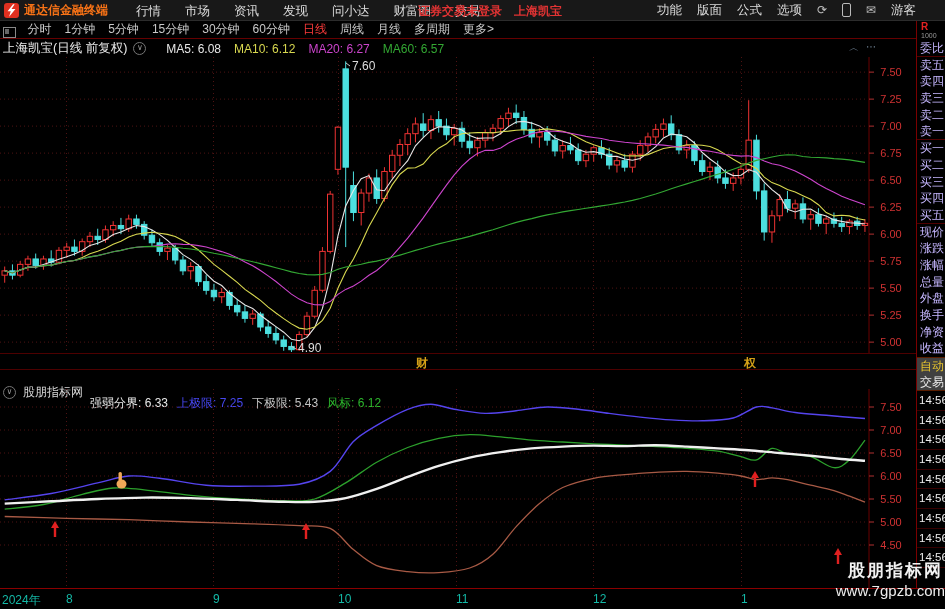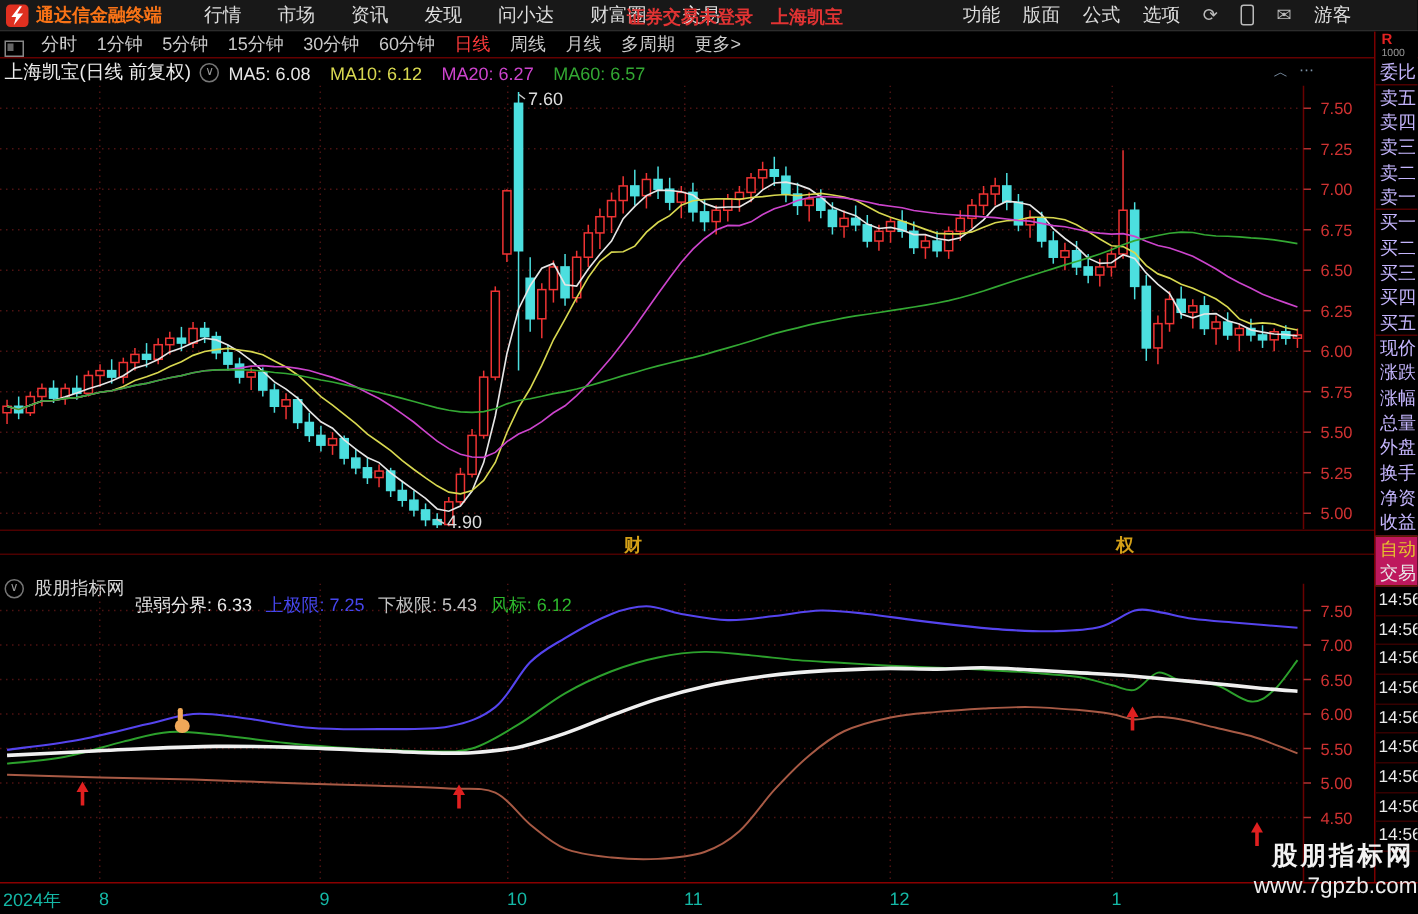--- a/index.html
+++ b/index.html
@@ -5,57 +5,57 @@
   html,body{margin:0;padding:0;}
   body{width:945px;height:609px;background:#000;position:relative;overflow:hidden;
        font-family:"Liberation Sans",sans-serif;color:#ccc;}
   
   .menubar{position:absolute;left:0;top:0;width:945px;height:21px;background:#181818;border-bottom:1px solid #2c2c2c;box-sizing:border-box;}
   .menu-left{position:absolute;left:4px;top:0;height:20px;display:flex;align-items:center;}
   .logo{width:15px;height:15px;background:#e03020;border-radius:3px;margin-right:5px;display:flex;align-items:center;justify-content:center;flex:0 0 auto;}
   .brand{color:#f97316;font-size:12px;font-weight:bold;margin-right:16px;white-space:nowrap;}
   .menu-item{color:#ddd;font-size:12.5px;padding:0 12px;white-space:nowrap;cursor:default;}
   .menu-alert{position:absolute;left:418px;top:3px;font-size:12px;color:#e13333;font-weight:bold;display:flex;gap:12px;white-space:nowrap;}
-  .menu-right{position:absolute;right:44px;top:0;height:20px;display:flex;align-items:center;gap:15px;font-size:12.5px;color:#ddd;}
+  .menu-right{position:absolute;right:29px;top:0;height:20px;display:flex;align-items:center;gap:15px;font-size:12.5px;color:#ddd;}
   .mi-icon{color:#bbb;font-size:12px;}
   .phone-shape{width:7px;height:12px;border:1px solid #bbb;border-radius:2px;}
   
   .toolbar{position:absolute;left:0;top:21px;width:945px;height:18px;background:#000;border-bottom:1px solid #650000;box-sizing:border-box;}
   .tb-left{position:absolute;left:3px;top:0;height:17px;display:flex;align-items:flex-end;}
   .tb-icon{width:11px;height:9px;border:1px solid #888;margin-right:5px;position:relative;}
   .tb-icon div{position:absolute;left:1px;top:1px;width:4px;height:5px;background:#666;}
   .period{font-size:12px;color:#c9c9c9;padding:0 6.5px;white-space:nowrap;}
   .period.active{color:#ff3b3b;}
   .tb-right{position:absolute;right:36px;top:0;height:17px;display:flex;align-items:center;}
   .tb-btn{font-size:12px;color:#c9c9c9;padding:0 8px;border-left:1px solid #431111;white-space:nowrap;}
   
   .main-header{position:absolute;left:0;top:39px;width:916px;height:18px;}
   .mh-row{position:absolute;left:3px;top:1px;display:flex;align-items:center;gap:6px;font-size:12.5px;}
   .mh-title{color:#ececec;white-space:nowrap;}
   .chev-circle{width:11px;height:11px;border:1px solid #777;border-radius:50%;color:#999;font-size:8px;line-height:10px;text-align:center;flex:0 0 auto;}
-  .mh-mas{display:flex;gap:13px;font-size:12px;margin-left:0;white-space:nowrap;}
+  .mh-mas{display:flex;gap:13px;font-size:12px;margin-left:14px;white-space:nowrap;}
   .mh-icons{position:absolute;right:40px;top:2px;color:#7e93a8;font-size:10px;display:flex;gap:7px;}
   
   #mainChart{position:absolute;left:0;top:57px;}
   .markerband{position:absolute;left:0;top:353px;width:916px;height:17px;border-top:1px solid #4d0000;border-bottom:1px solid #4d0000;box-sizing:border-box;background:#000;}
   .event-marker{position:absolute;top:1px;font-size:12px;font-weight:bold;}
   .subheader{position:absolute;left:0;top:371px;width:916px;height:18px;background:#000;}
   .sh-row{position:absolute;left:3px;top:1px;display:flex;align-items:center;gap:7px;font-size:12px;white-space:nowrap;}
   #subChart{position:absolute;left:0;top:389px;}
   
   .xaxis{position:absolute;left:0;top:588px;width:945px;height:21px;border-top:1px solid #8a0000;background:#000;box-sizing:border-box;}
   .x-label{position:absolute;top:3px;font-size:12px;color:#14b8a6;white-space:nowrap;}
   
   .sidebar{position:absolute;left:916px;top:21px;width:29px;height:567px;background:#000;border-left:1px solid #7a0000;box-sizing:border-box;}
   .sb-badge{height:19px;padding-left:4px;line-height:9px;padding-top:1px;box-sizing:border-box;}
   .sb-badge .r{color:#e22222;font-weight:bold;font-size:10px;display:block;}
   .sb-badge .num{color:#999;font-size:7px;display:block;}
   .sb-row{height:16.7px;font-size:12px;color:#c4b5fd;padding-left:3px;line-height:16.5px;white-space:nowrap;overflow:hidden;}
   .sb-sep{border-bottom:1px solid #500000;box-sizing:border-box;}
-  .sb-auto{height:16px;font-size:12px;padding-left:3px;line-height:16px;white-space:nowrap;overflow:hidden;background:#be185d;}
+  .sb-auto{height:16px;font-size:12px;padding-left:3px;line-height:16px;white-space:nowrap;overflow:hidden;background:#404040;}
   .sb-auto.first{border-top:1px solid #5a1d00;color:#e6c32d;}
   .sb-auto.second{border-bottom:1px solid #5a1d00;color:#e8e8e8;}
   .sb-time{height:19.66px;font-size:11.5px;color:#ececec;line-height:19.5px;border-bottom:1px solid #360000;padding-left:2px;white-space:nowrap;overflow:hidden;box-sizing:border-box;}
   
   .wm1{position:absolute;right:2px;top:559px;font-size:17px;font-weight:bold;color:#f2f2f2;z-index:20;letter-spacing:2px;white-space:nowrap;}
   .wm2{position:absolute;right:0px;top:582px;font-size:15px;color:#ededed;z-index:20;white-space:nowrap;}
 </style>
 </head>
 <body>
 

